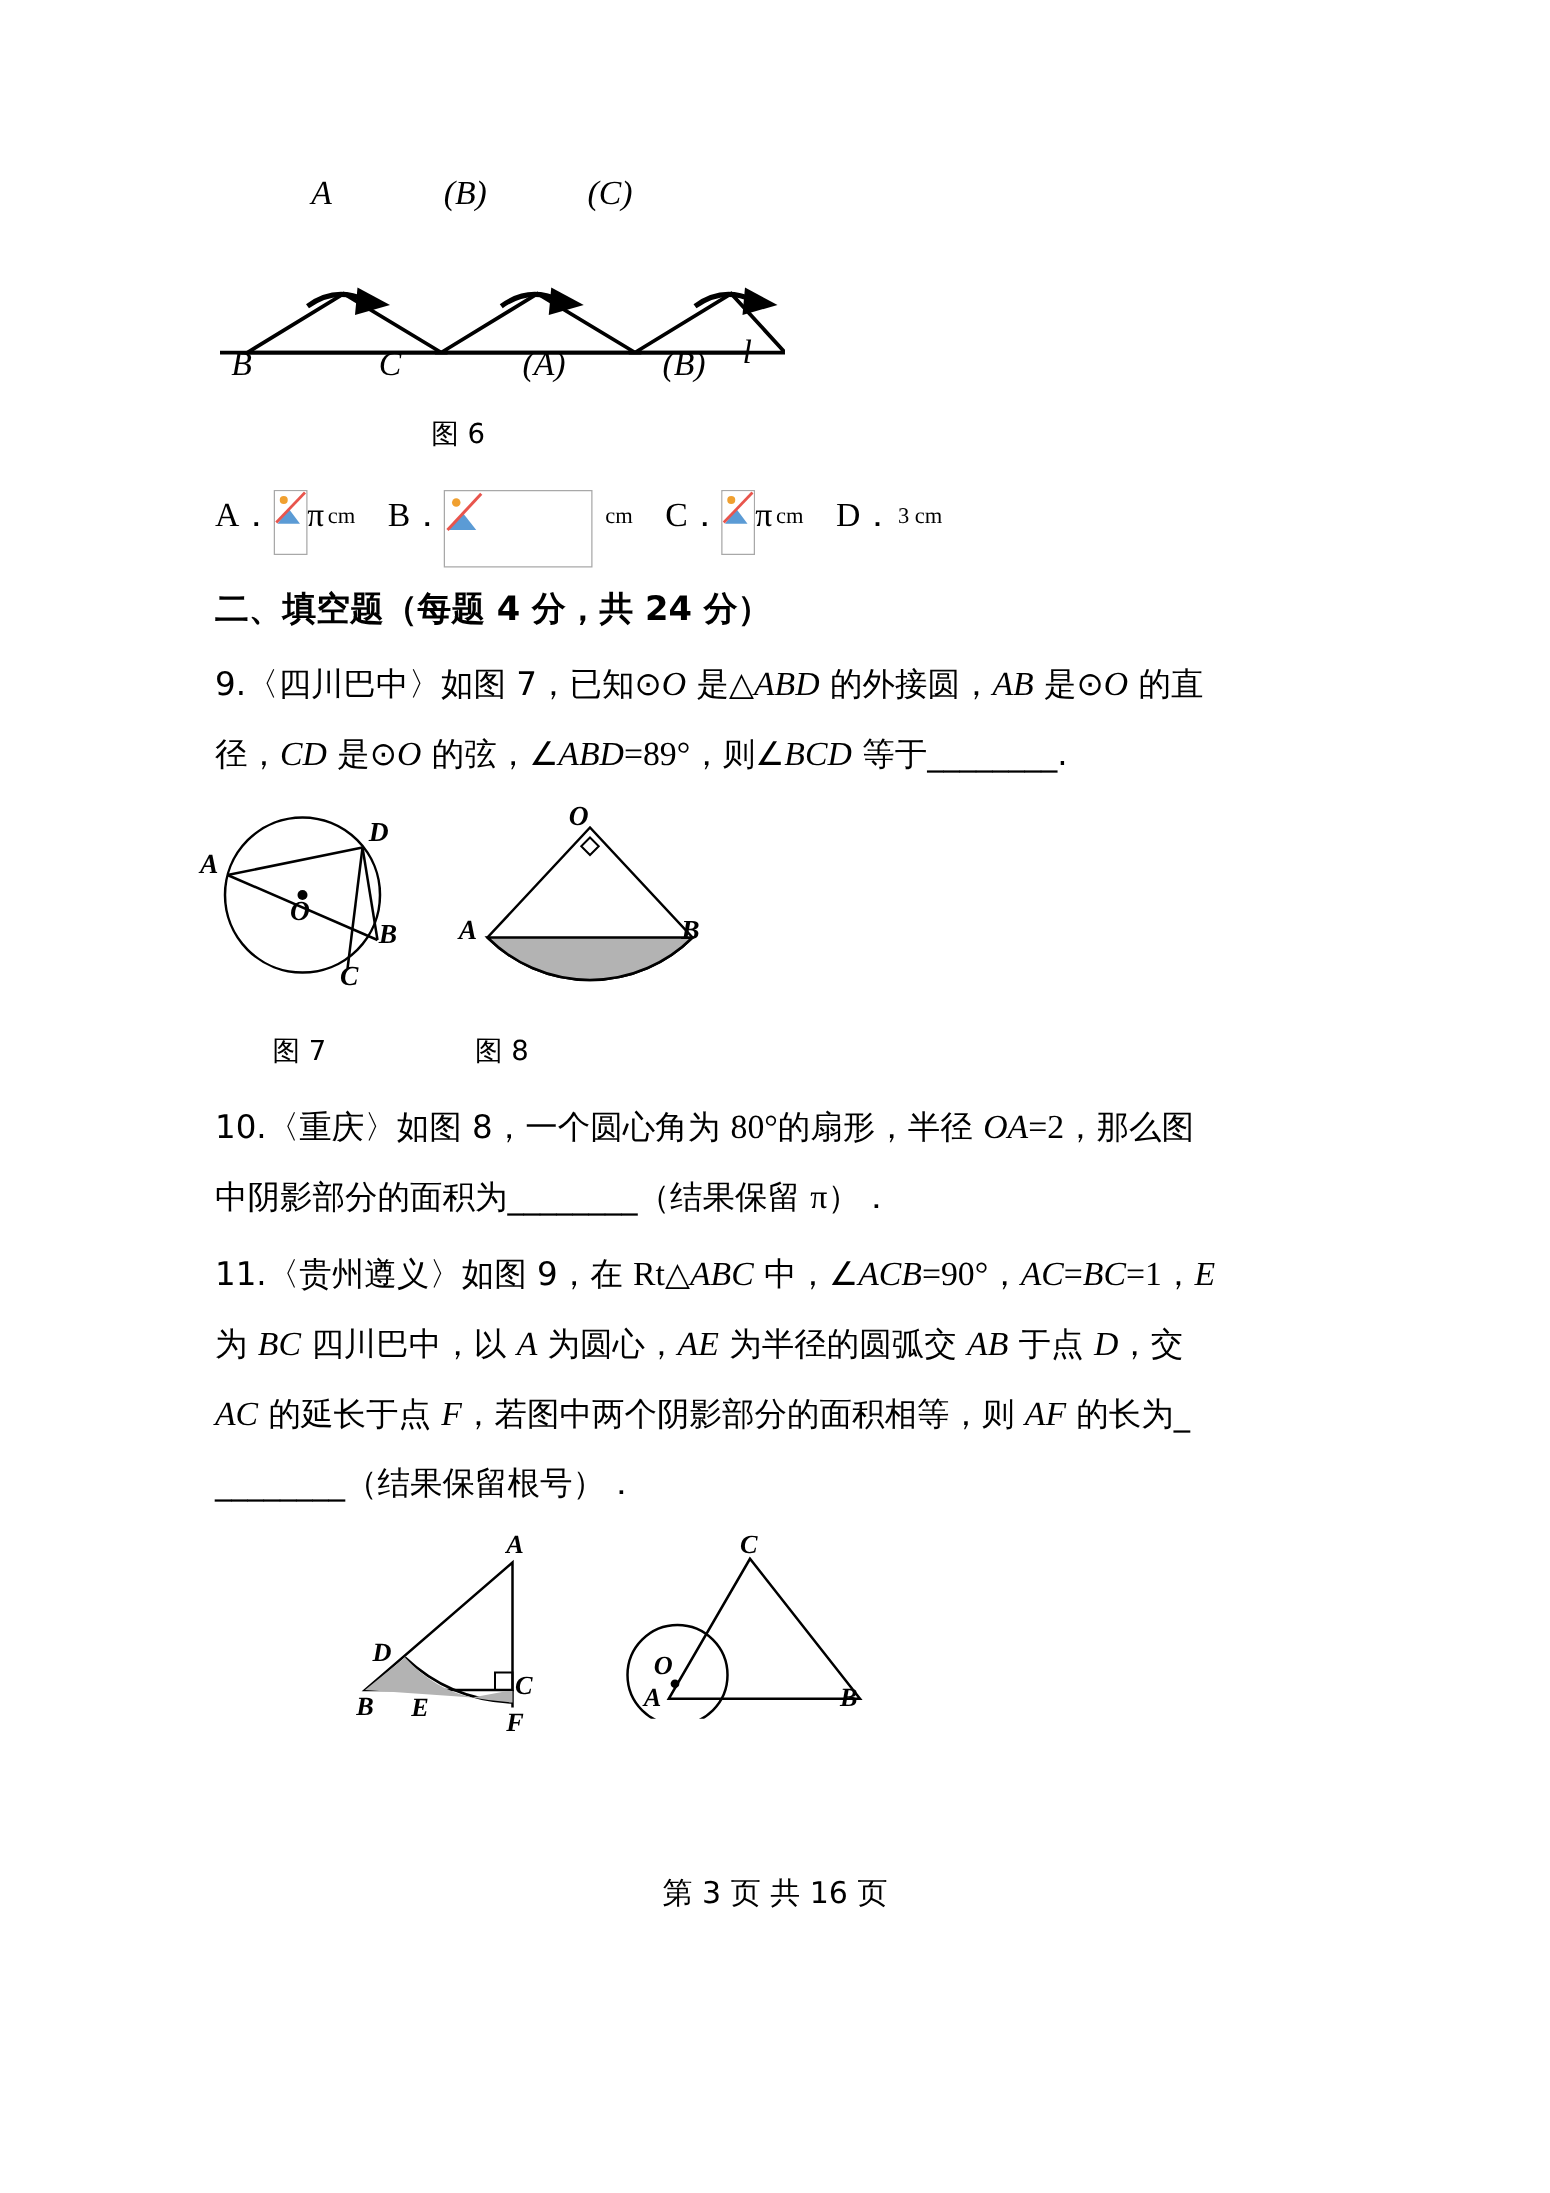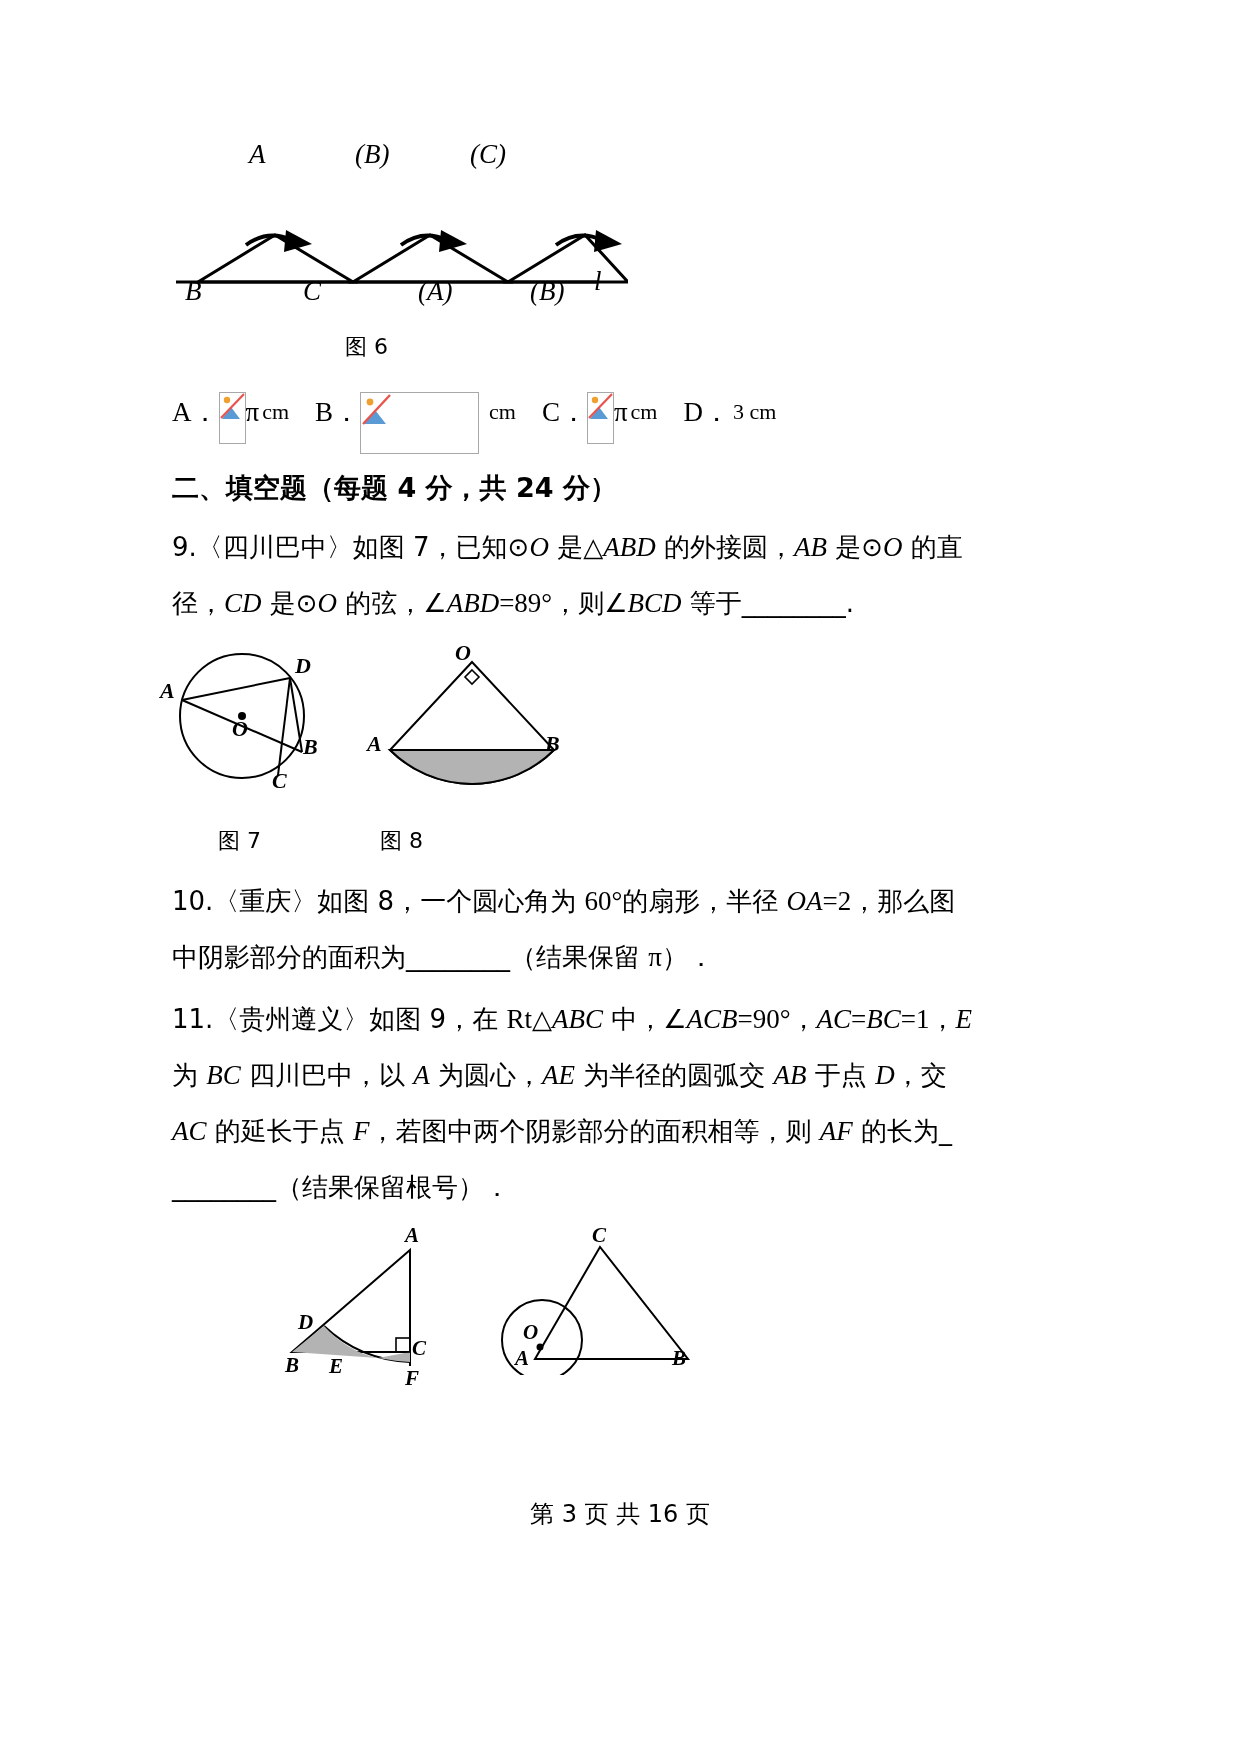--- a/index.html
+++ b/index.html
@@ -60,21 +60,21 @@
     align-items: flex-start;
     margin-right: 26px;
   }
   .choice-letter {
     font-family: "Liberation Serif", serif;
     font-size: 27px;
     line-height: 40px;
   }
   .choice-unit {
     font-family: "Liberation Serif", serif;
-    font-size: 22px;
+    font-size: 18px;
     line-height: 40px;
     margin-left: 3px;
   }
   .pi-glyph {
     font-family: "Liberation Serif", serif;
     font-size: 27px;
     line-height: 40px;
   }
 
   
@@ -267,21 +267,21 @@
     <span class="mi" style="font-size:22px; font-weight:bold;">A</span>
   </div>
   <div class="body-text" style="left:545px; top:733px; font-size:22px;">
     <span class="mi" style="font-size:22px; font-weight:bold;">B</span>
   </div>
 
   <div class="fig-caption" style="left:218px; top:826px;text-align:right;">图 7</div>
   <div class="fig-caption" style="left:380px; top:826px;">图 8</div>
 
   <div class="body-text" style="left:172px; top:888px;">
-    <span>10.〈重庆〉如图 8，一个圆心角为 </span><span class="mn">60°</span><span>的扇形，半径 </span><span class="mi">OA</span><span class="mn">=2</span><span>，那么图</span>
+    <span>10.〈重庆〉如图 8，一个圆心角为 </span><span class="mn">80°</span><span>的扇形，半径 </span><span class="mi">OA</span><span class="mn">=2</span><span>，那么图</span>
   </div>
   <div class="body-text" style="left:172px; top:944px;">
     <span>中阴影部分的面积为________（结果保留 </span><span class="mn">π</span><span>）．</span>
   </div>
 
   <div class="body-text" style="left:172px; top:1006px;">
     <span>11.〈贵州遵义〉如图 9，在 </span><span class="mn">Rt</span><span>△</span><span class="mi">ABC</span><span> 中，∠</span><span class="mi">ACB</span><span class="mn">=90°</span><span>，</span><span class="mi">AC</span><span class="mn">=</span><span class="mi">BC</span><span class="mn">=1</span><span>，</span><span class="mi">E</span>
   </div>
   <div class="body-text" style="left:172px; top:1062px;">
     <span>为 </span><span class="mi">BC</span><span> 四川巴中，以 </span><span class="mi">A</span><span> 为圆心，</span><span class="mi">AE</span><span> 为半径的圆弧交 </span><span class="mi">AB</span><span> 于点 </span><span class="mi">D</span><span>，交</span>

